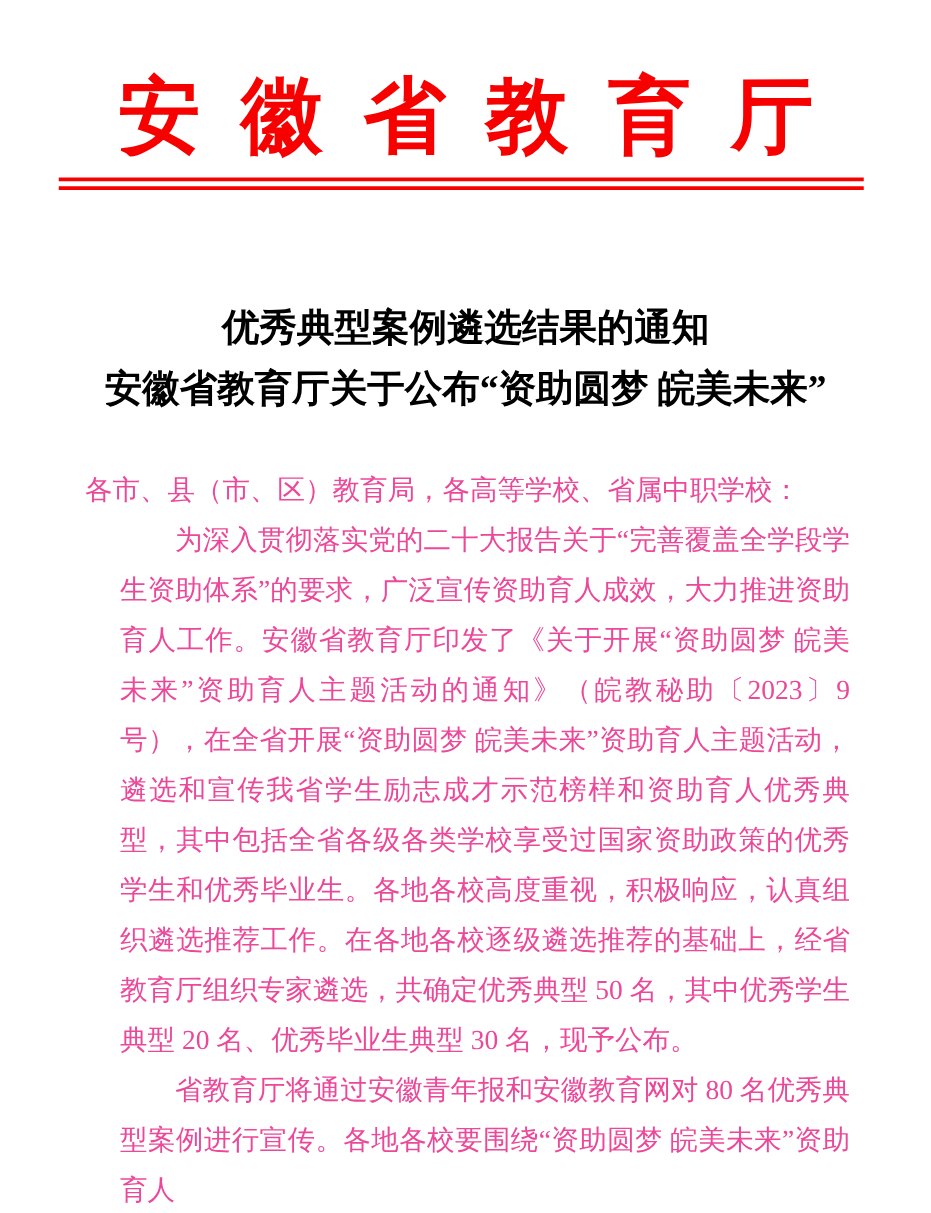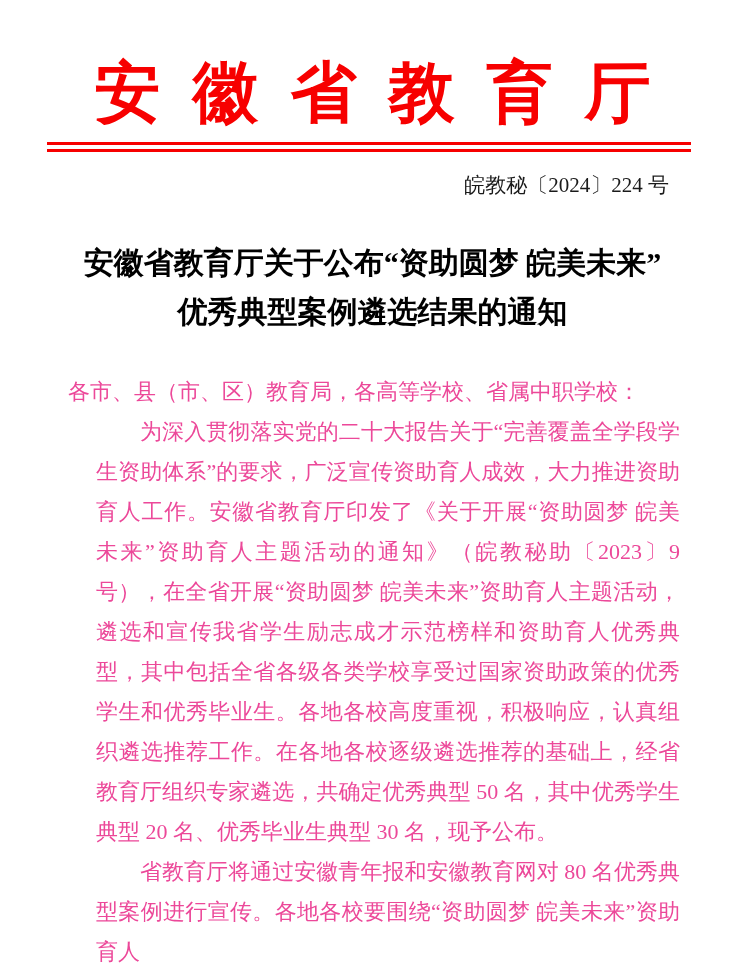--- a/index.html
+++ b/index.html
@@ -92,25 +92,24 @@
 </style>
 </head>
 <body style="background: rgb(255, 255, 255);">
 
 <div class="page">
 
   <h1 class="agency-title">安徽省教育厅</h1>
 
   <div class="red-divider"></div>
 
-  <div class="doc-number">皖教秘〔2024〕224 号</div>
 
   <h2 class="doc-title">
+    <span class="title-line">优秀典型案例遴选结果的通知</span>
     <span class="title-line">安徽省教育厅关于公布“资助圆梦 皖美未来”</span>
-    <span class="title-line">优秀典型案例遴选结果的通知</span>
   </h2>
 
   <div class="body-text">
     <p>各市、县（市、区）教育局，各高等学校、省属中职学校：</p>
     <p class="indent">为深入贯彻落实党的二十大报告关于“完善覆盖全学段学生资助体系”的要求，广泛宣传资助育人成效，大力推进资助育人工作。安徽省教育厅印发了《关于开展“资助圆梦 皖美未来”资助育人主题活动的通知》（皖教秘助〔2023〕9 号），在全省开展“资助圆梦 皖美未来”资助育人主题活动，遴选和宣传我省学生励志成才示范榜样和资助育人优秀典型，其中包括全省各级各类学校享受过国家资助政策的优秀学生和优秀毕业生。各地各校高度重视，积极响应，认真组织遴选推荐工作。在各地各校逐级遴选推荐的基础上，经省教育厅组织专家遴选，共确定优秀典型 50 名，其中优秀学生典型 20 名、优秀毕业生典型 30 名，现予公布。</p>
     <p class="indent">省教育厅将通过安徽青年报和安徽教育网对 80 名优秀典型案例进行宣传。各地各校要围绕“资助圆梦 皖美未来”资助育人</p>
   </div>
 
 </div>
 

